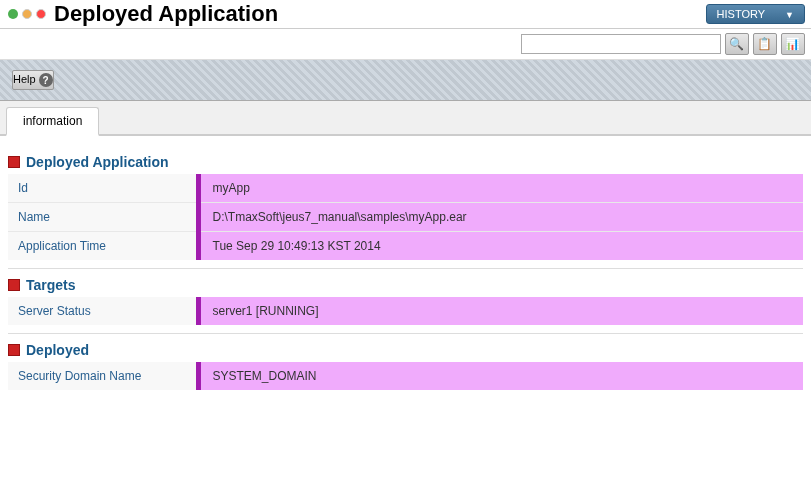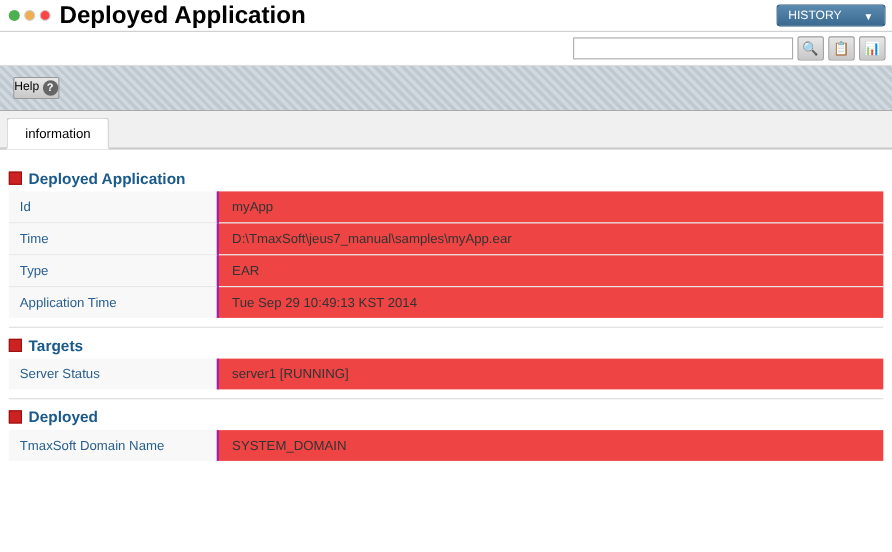--- a/index.html
+++ b/index.html
@@ -177,28 +177,28 @@
     }
     .info-table tr:last-child {
       border-bottom: none;
     }
     .info-table td.label-cell {
       width: 190px;
       padding: 7px 10px;
       color: #2a6090;
       font-size: 12px;
       background: #f8f8f8;
-      border-right: 2px solid #a21caf;
+      border-right: 5px solid #a21caf;
       vertical-align: top;
     }
     .info-table td.value-cell {
       padding: 7px 12px;
       font-size: 12px;
       color: #333;
-      background: #ef4444;
+      background: #f0abfc;
     }
 
     
     .section-divider {
       border: none;
       border-top: 1px solid #ddd;
       margin: 6px 0;
     }
   </style>
 </head>
@@ -253,26 +253,22 @@
     <span class="section-icon"></span>
     <span class="section-title">Deployed Application</span>
   </div>
   <table class="info-table">
     <tbody>
         <tr>
       <td class="label-cell">Id</td>
       <td class="value-cell">myApp</td>
     </tr>
     <tr>
-      <td class="label-cell">Time</td>
+      <td class="label-cell">Name</td>
       <td class="value-cell">D:\TmaxSoft\jeus7_manual\samples\myApp.ear</td>
-    </tr>
-    <tr>
-      <td class="label-cell">Type</td>
-      <td class="value-cell">EAR</td>
     </tr>
     <tr>
       <td class="label-cell">Application Time</td>
       <td class="value-cell">Tue Sep 29 10:49:13 KST 2014</td>
     </tr>
   </tbody>
     </table>
 
   <hr class="section-divider">
 
@@ -291,19 +287,19 @@
 
   <hr class="section-divider">
 
   <div class="section-header">
     <span class="section-icon"></span>
     <span class="section-title">Deployed</span>
   </div>
   <table class="info-table">
     <tbody>
         <tr>
-      <td class="label-cell">TmaxSoft Domain Name</td>
+      <td class="label-cell">Security Domain Name</td>
       <td class="value-cell">SYSTEM_DOMAIN</td>
     </tr>
   </tbody>
     </table>
 
 </div>
 
 </body></html>

